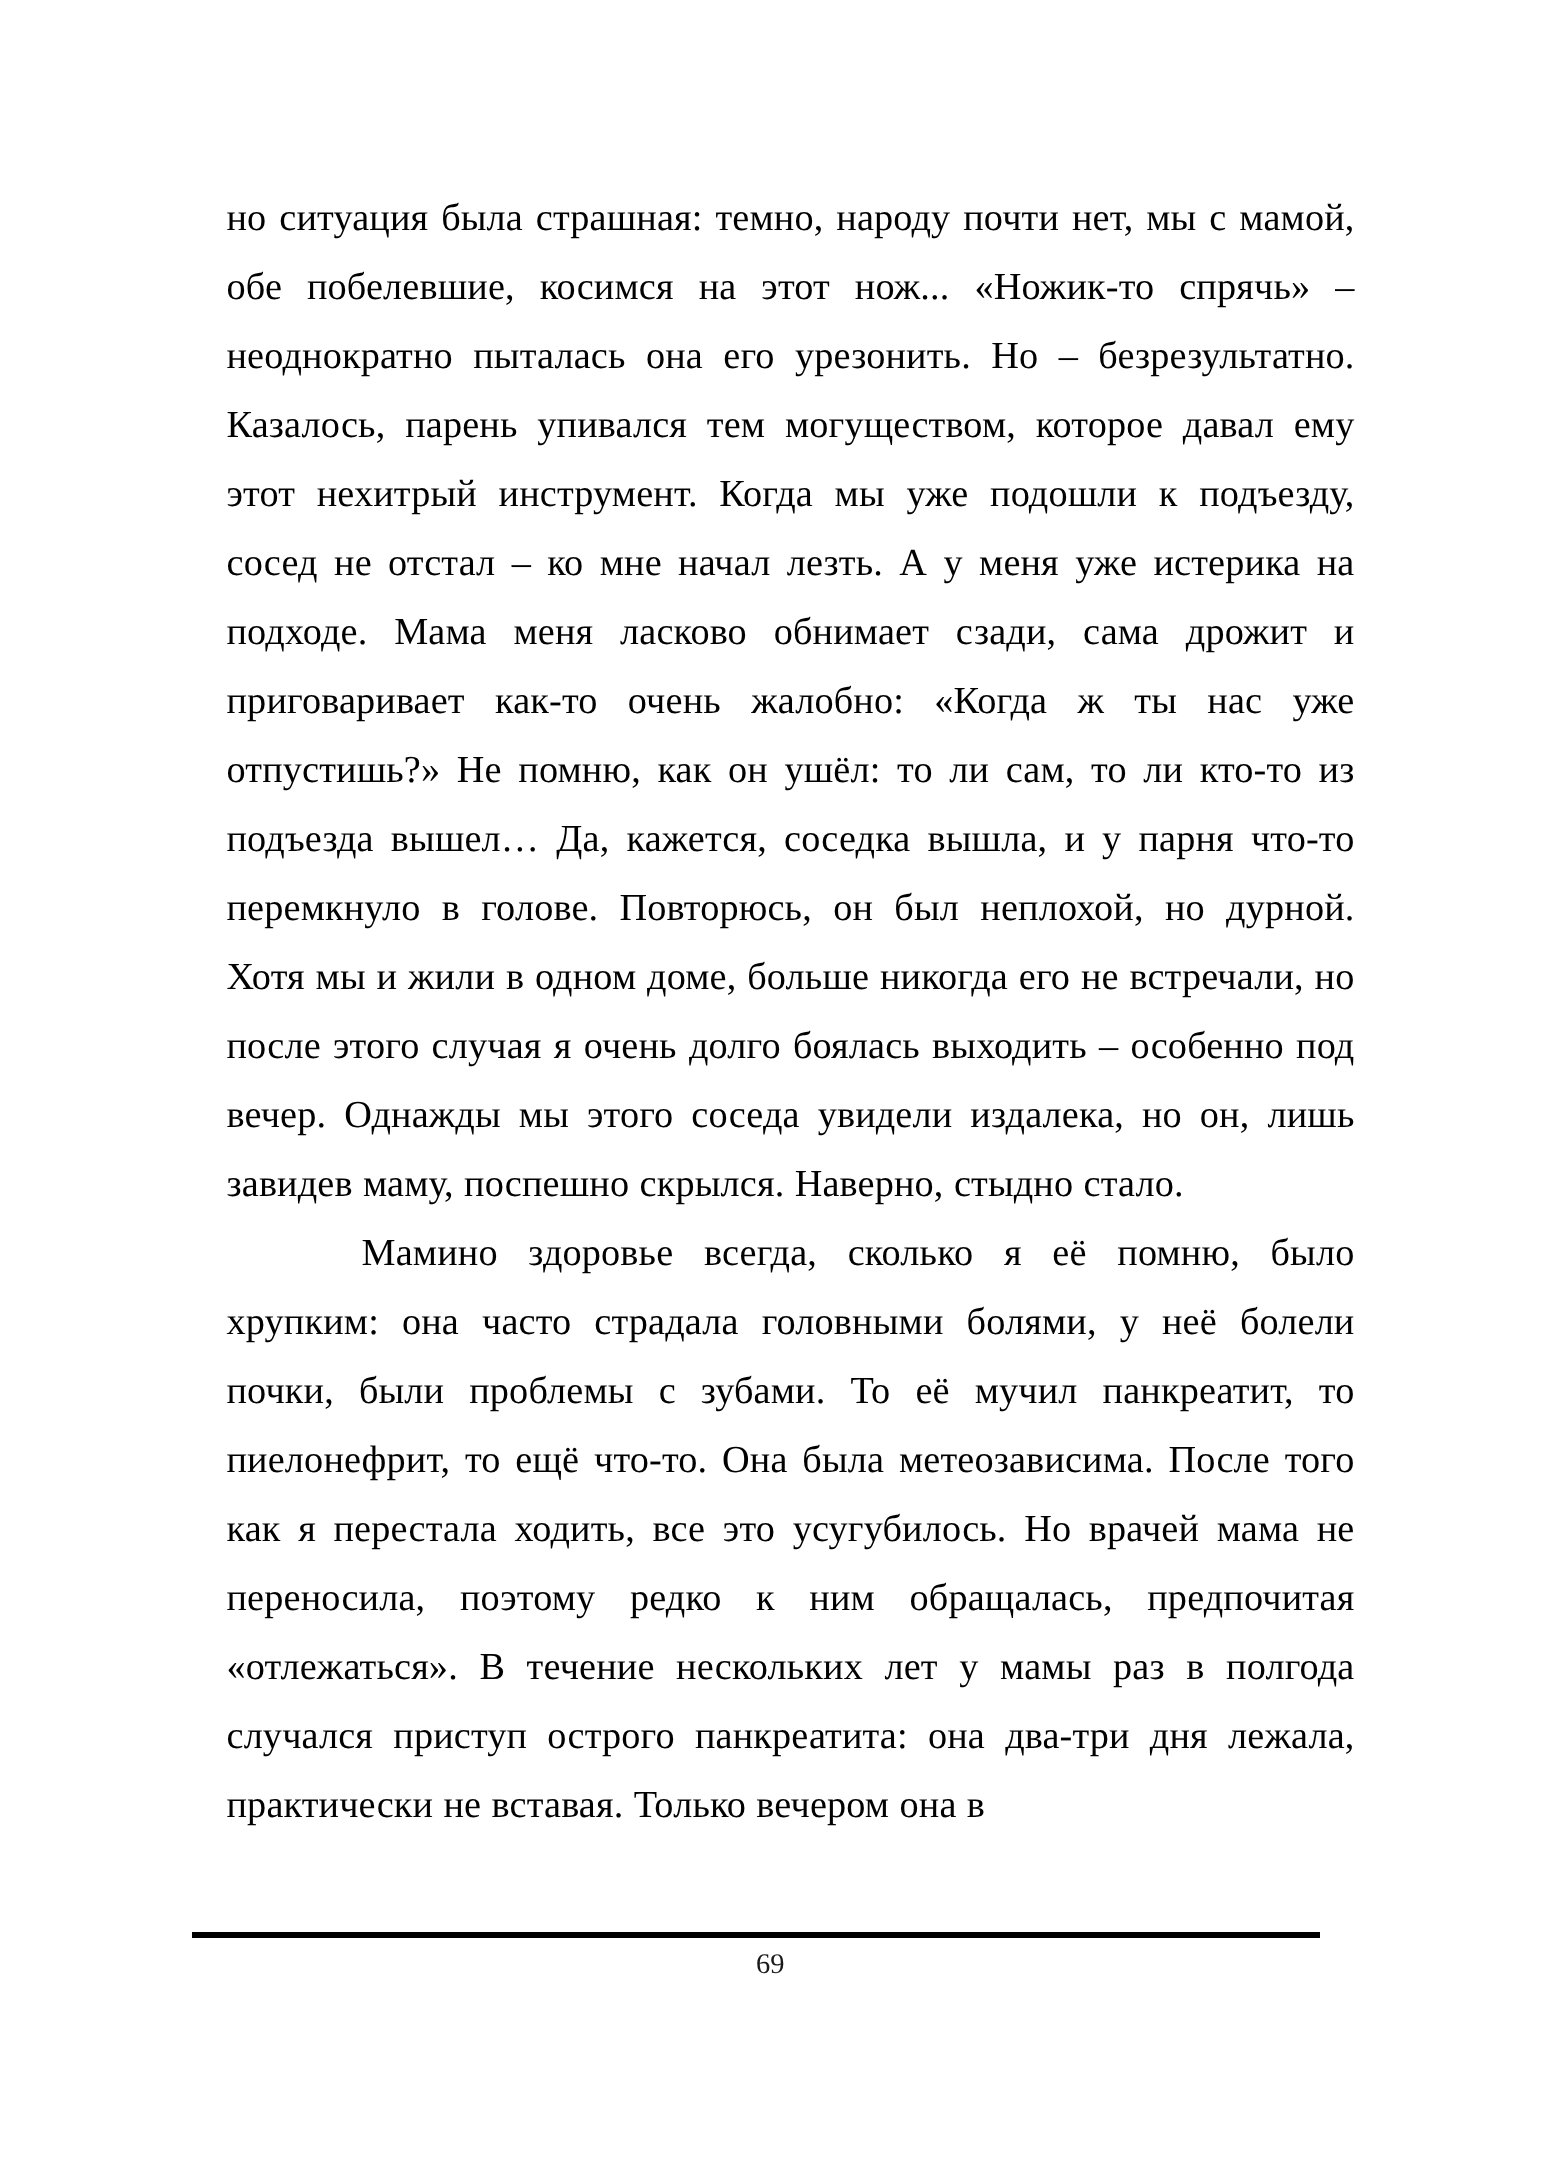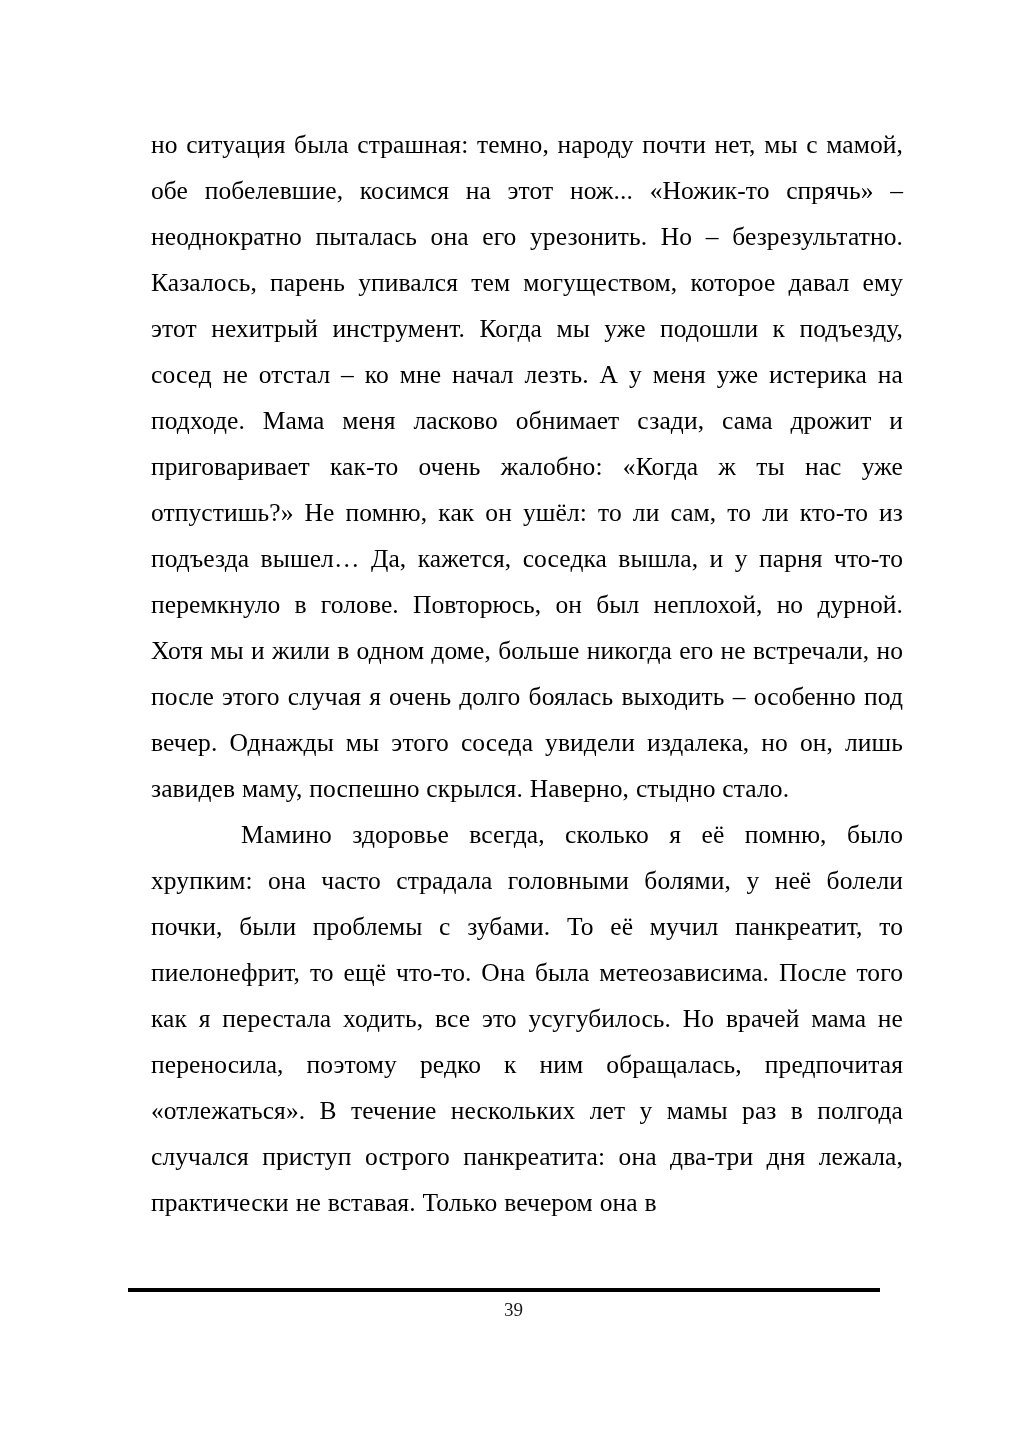--- a/index.html
+++ b/index.html
@@ -86,16 +86,16 @@
 
 <div class="page">
 
   <div class="text-block">
     <p class="para">но ситуация была страшная: темно, народу почти нет, мы с мамой, обе побелевшие, косимся на этот нож... «Ножик-то спрячь» – неоднократно пыталась она его урезонить. Но – безрезультатно. Казалось, парень упивался тем могуществом, которое давал ему этот нехитрый инструмент. Когда мы уже подошли к подъезду, сосед не отстал – ко мне начал лезть. А у меня уже истерика на подходе. Мама меня ласково обнимает сзади, сама дрожит и приговаривает как-то очень жалобно: «Когда ж ты нас уже отпустишь?» Не помню, как он ушёл: то ли сам, то ли кто-то из подъезда вышел… Да, кажется, соседка вышла, и у парня что-то перемкнуло в голове. Повторюсь, он был неплохой, но дурной. Хотя мы и жили в одном доме, больше никогда его не встречали, но после этого случая я очень долго боялась выходить – особенно под вечер. Однажды мы этого соседа увидели издалека, но он, лишь завидев маму, поспешно скрылся. Наверно, стыдно стало.</p>
     <p class="para para-indent">Мамино здоровье всегда, сколько я её помню, было хрупким: она часто страдала головными болями, у неё болели почки, были проблемы с зубами. То её мучил панкреатит, то пиелонефрит, то ещё что-то. Она была метеозависима. После того как я перестала ходить, все это усугубилось. Но врачей мама не переносила, поэтому редко к ним обращалась, предпочитая «отлежаться». В течение нескольких лет у мамы раз в полгода случался приступ острого панкреатита: она два-три дня лежала, практически не вставая. Только вечером она в</p>
   </div>
 
   <div class="footer">
     <div class="footer-rule"></div>
-    <div class="page-number">39</div>
+    <div class="page-number">69</div>
   </div>
 
 </div>
 
 </body></html>

